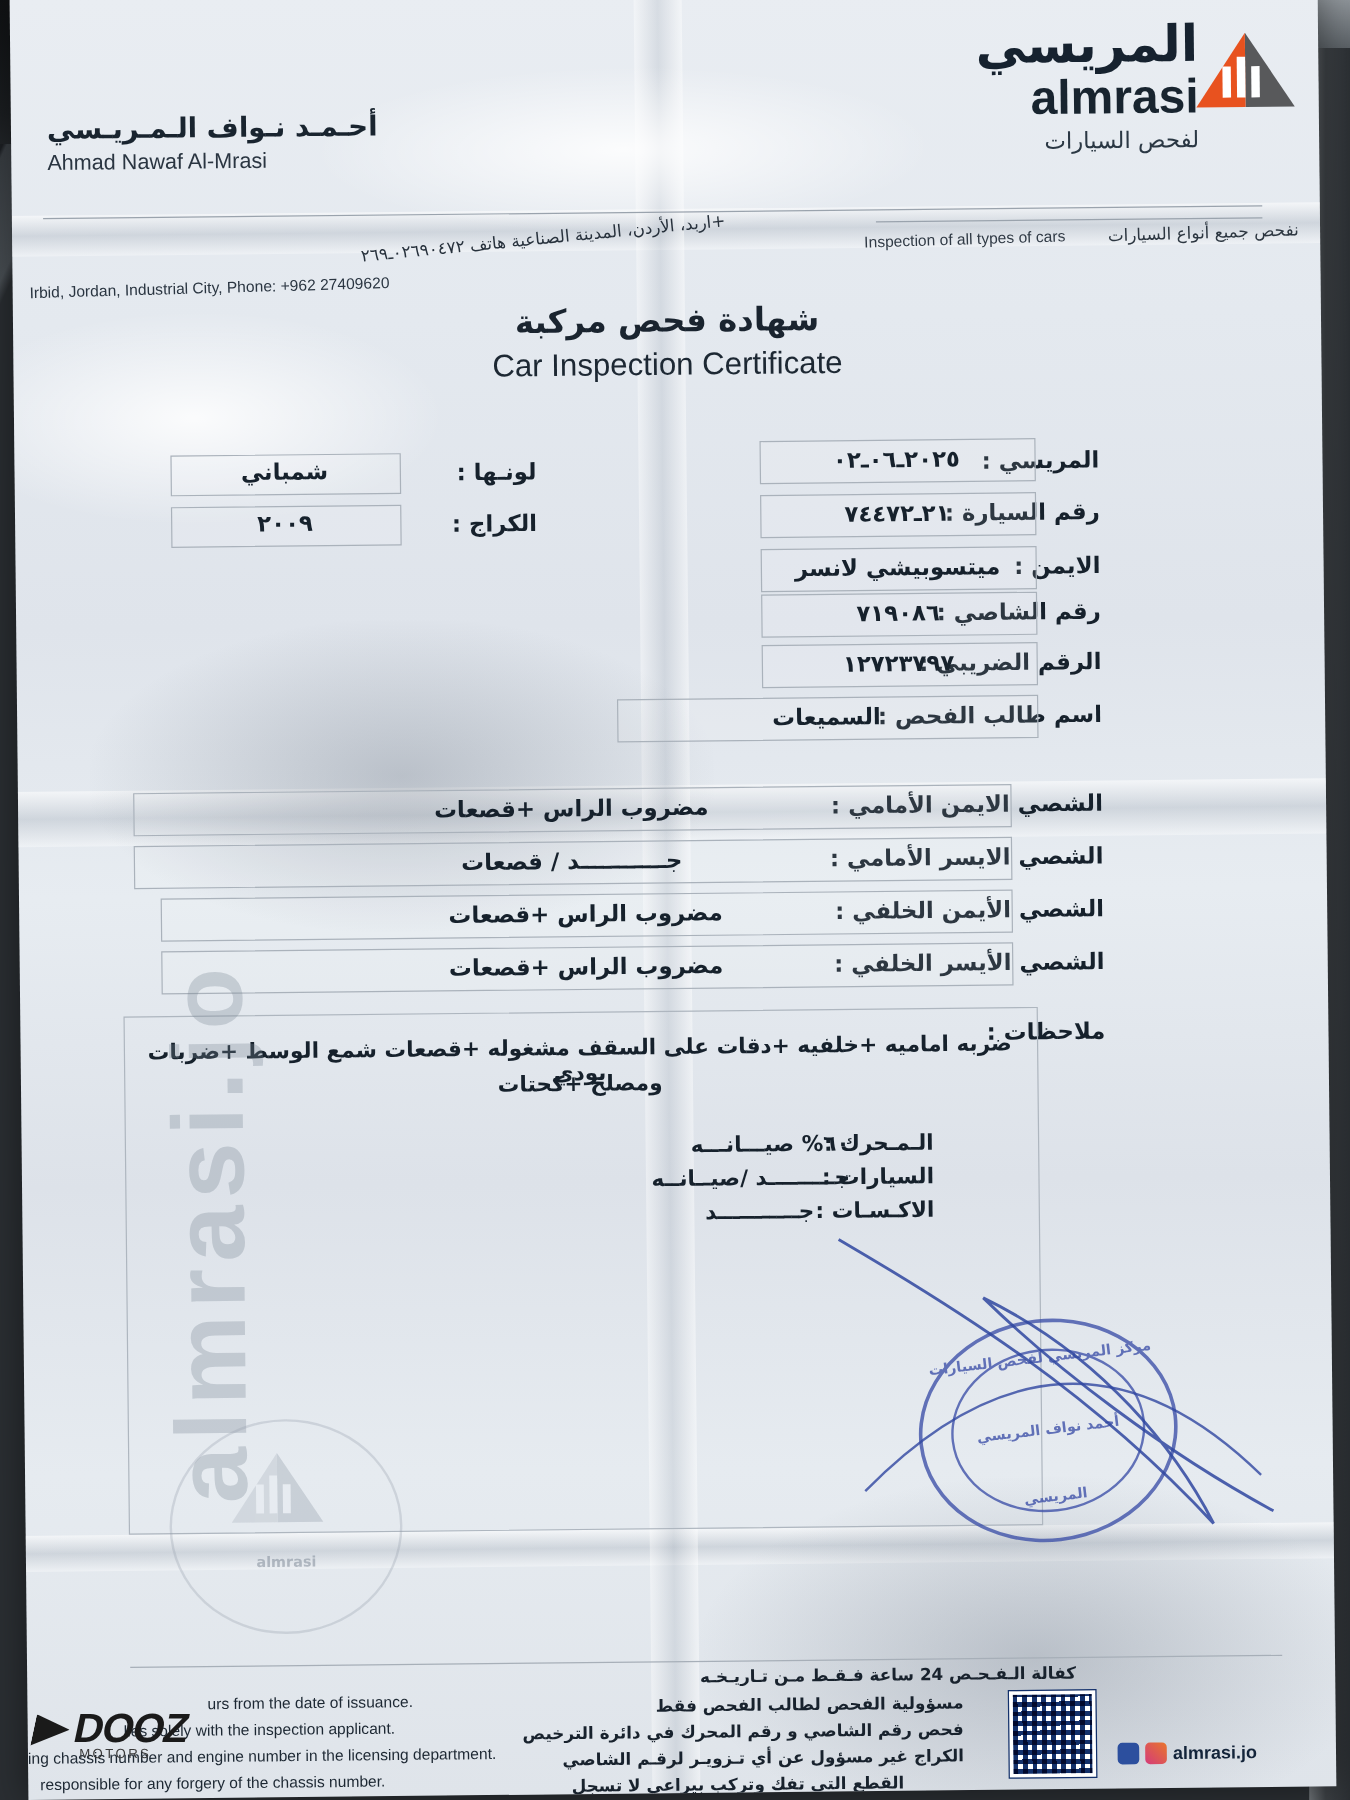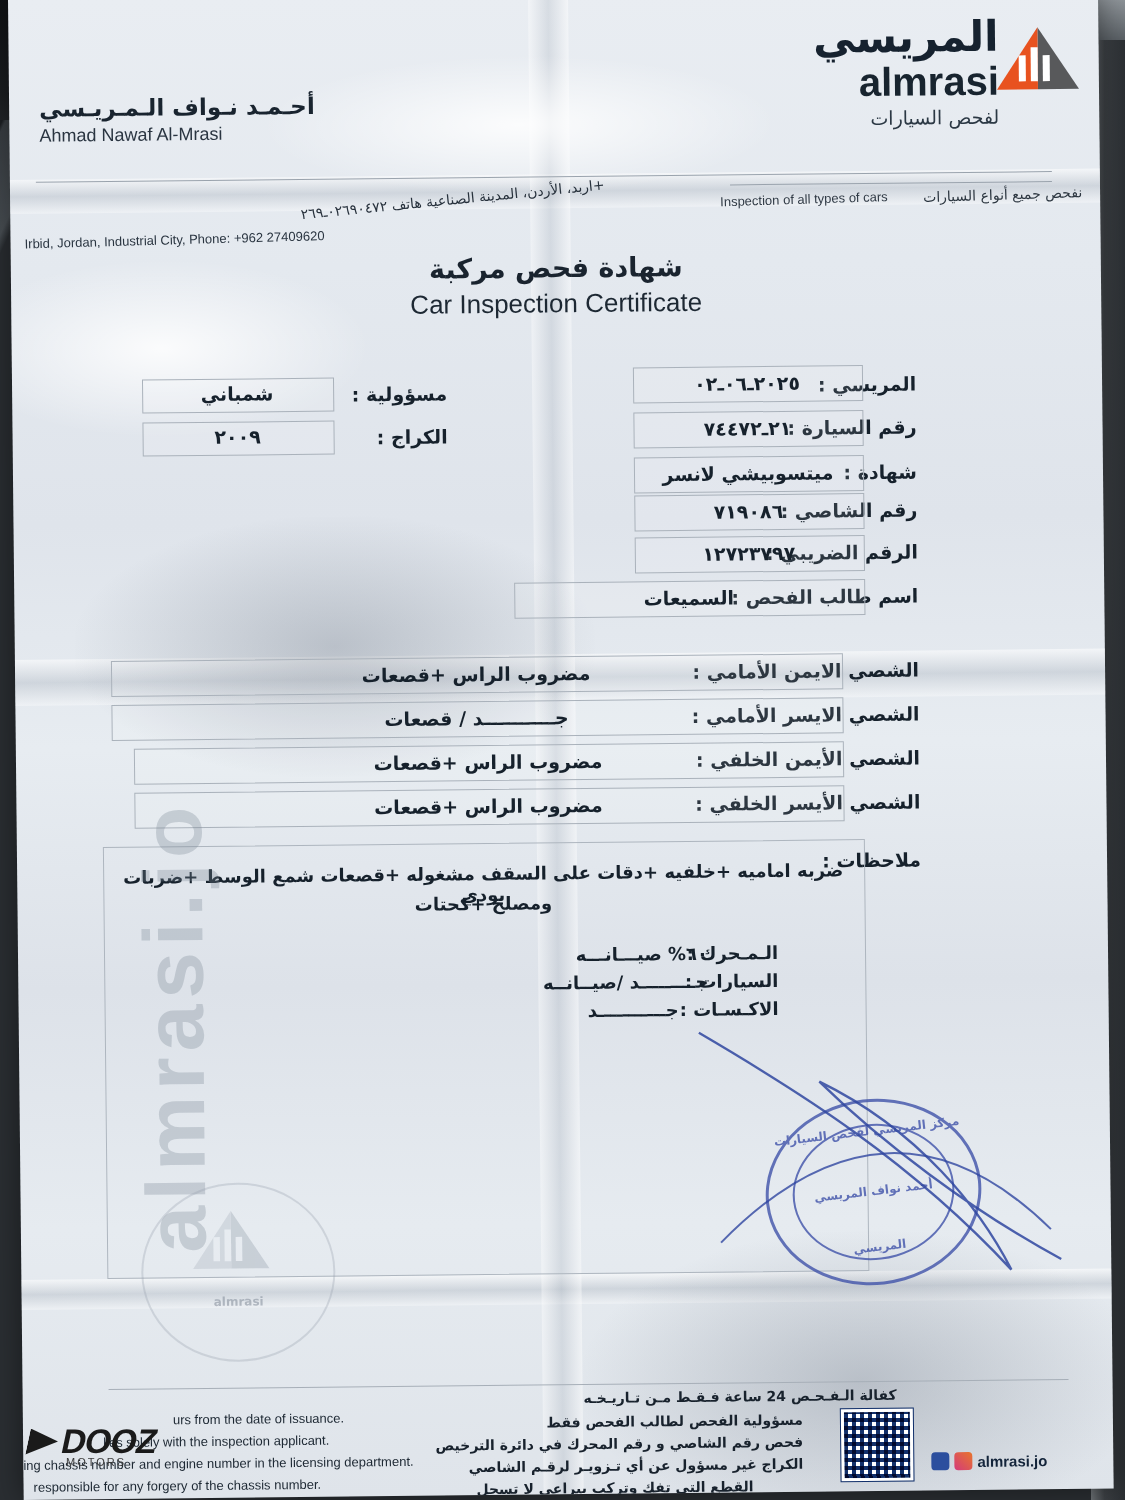--- a/index.html
+++ b/index.html
@@ -483,37 +483,37 @@
     <div class="title-en">Car Inspection Certificate</div>
 
     <div class="flabel" style="right:186px; top:382px;">المريسي :</div>
     <div class="fbox" style="left:621px; top:374px; width:228px; height:34px;"></div>
     <div class="fval hand" style="left:621px; top:380px; width:228px;">٢٠٢٥ـ٠٦ـ٠٢</div>
 
     <div class="flabel" style="right:186px; top:425px;">رقم السيارة :</div>
     <div class="fbox" style="left:621px; top:419px; width:228px; height:34px;"></div>
     <div class="fval hand" style="left:621px; top:425px; width:228px;">٢١ـ٧٤٤٧٢</div>
 
-    <div class="flabel" style="right:186px; top:470px;">شهادة :</div>
+    <div class="flabel" style="right:186px; top:470px;">الايمن :</div>
     <div class="fbox" style="left:621px; top:464px; width:228px; height:34px;"></div>
     <div class="fval" style="left:621px; top:470px; width:228px;">ميتسوبيشي لانسر</div>
 
     <div class="flabel" style="right:186px; top:508px;">رقم الشاصي :</div>
     <div class="fbox" style="left:621px; top:502px; width:228px; height:34px;"></div>
     <div class="fval hand" style="left:621px; top:508px; width:228px;">٧١٩٠٨٦</div>
 
     <div class="flabel" style="right:186px; top:550px;">الرقم الضريبي :</div>
     <div class="fbox" style="left:621px; top:544px; width:228px; height:34px;"></div>
     <div class="fval hand" style="left:621px; top:550px; width:228px;">١٢٧٢٣٧٩٧</div>
 
     <div class="flabel" style="right:186px; top:594px;">اسم طالب الفحص :</div>
     <div class="fbox" style="left:500px; top:588px; width:349px; height:34px;"></div>
     <div class="fval" style="left:500px; top:594px; width:349px;">السميعات</div>
 
-    <div class="flabel" style="right:655px; top:387px;">مسؤولية :</div>
+    <div class="flabel" style="right:655px; top:387px;">لونـها :</div>
     <div class="fbox" style="left:130px; top:381px; width:190px; height:32px;"></div>
     <div class="fval" style="left:130px; top:385px; width:190px;">شمباني</div>
 
     <div class="flabel" style="right:655px; top:430px;">الكراج :</div>
     <div class="fbox" style="left:130px; top:424px; width:190px; height:32px;"></div>
     <div class="fval hand" style="left:130px; top:428px; width:190px;">٢٠٠٩</div>
 
     <div class="flabel" style="right:186px; top:668px;">الشصي الايمن الأمامي :</div>
     <div class="fbox" style="left:96px; top:662px; width:730px; height:34px;"></div>
     <div class="fval" style="left:96px; top:668px; width:730px;">مضروب الراس +قصعات</div>

